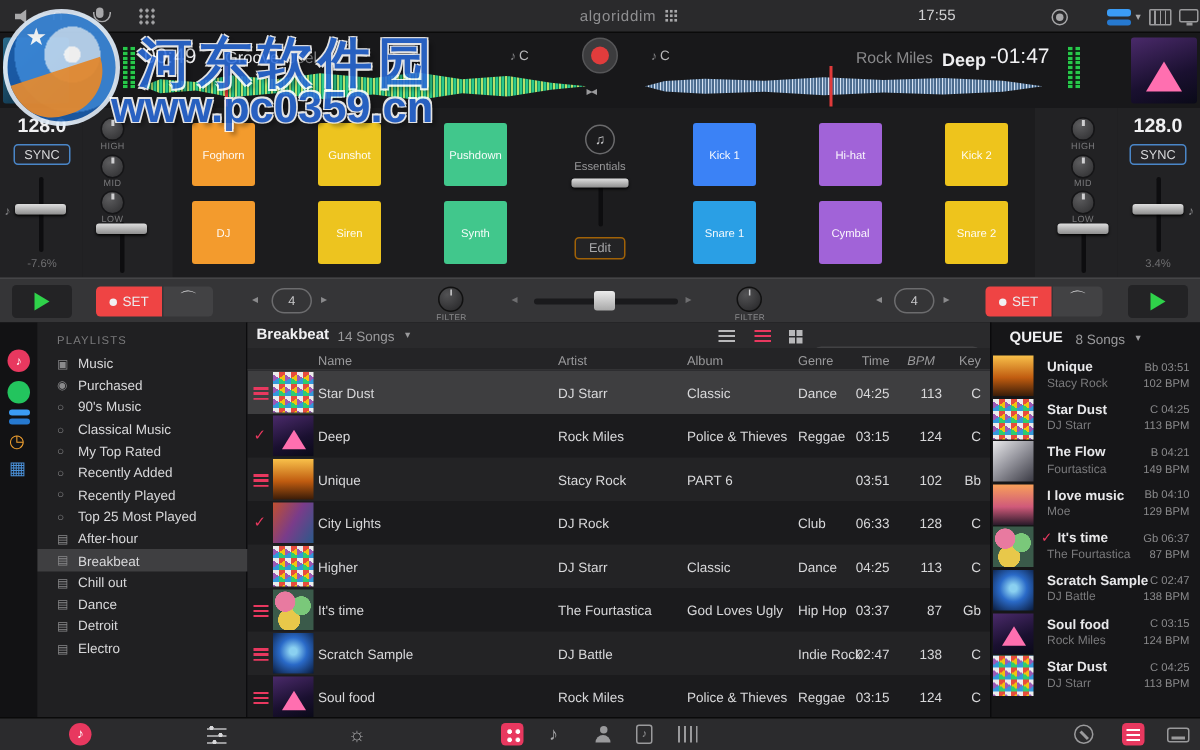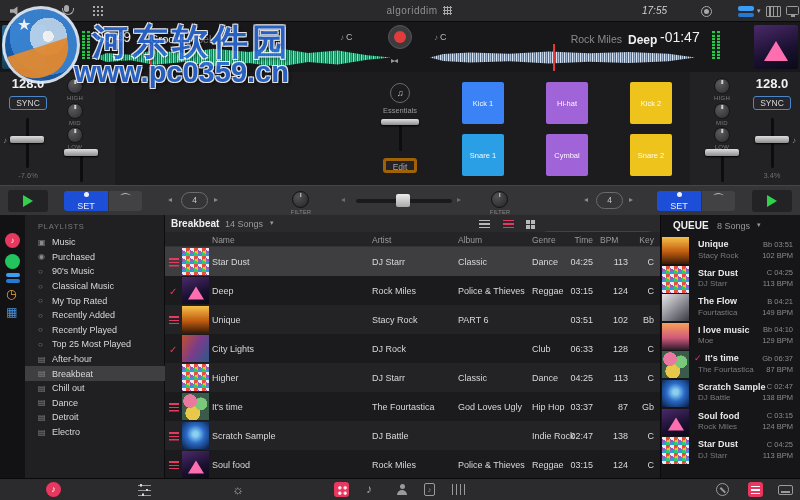--- a/index.html
+++ b/index.html
@@ -18,21 +18,21 @@
   .i-dots.inline{position:relative;display:inline-block;width:9px;height:9px;background-size:3px 3px;margin-left:5px;top:1px;}
   .i-rec{width:11px;height:11px;border:1.3px solid #a8a8aa;border-radius:50%;}
   .i-rec::after{content:'';position:absolute;inset:2px;border-radius:50%;background:#a8a8aa;}
   .i-layers{width:16px;height:11px;}
   .i-layers::before{content:'';position:absolute;left:0;top:0;width:16px;height:4.5px;border-radius:2px;background:#3b9cf5;}
   .i-layers::after{content:'';position:absolute;left:0;bottom:0;width:16px;height:4.5px;border-radius:2px;background:#2679d0;}
   .i-piano{width:15px;height:11px;border:1px solid #9a9a9c;border-radius:1px;background:repeating-linear-gradient(90deg,transparent 0 2.5px,#9a9a9c 2.5px 3.5px);}
   .i-display{width:13px;height:9px;border:1px solid #9a9a9c;border-radius:1.5px;}
   .i-display::after{content:'';position:absolute;left:3.5px;bottom:-3px;width:4px;height:2px;background:#9a9a9c;}
   .mb-title{position:absolute;left:0;right:0;top:5px;text-align:center;font-size:10px;color:#8f8f91;letter-spacing:.5px;padding-left:38px;}
-  .mb-time{position:absolute;left:642px;top:5px;font-size:10px;color:#d2d2d4;font-style:italic;}
+  .mb-time{position:absolute;left:612px;top:5px;font-size:10px;color:#d2d2d4;}
 
   
   .decks{position:absolute;left:0;top:22px;width:800px;height:50px;background:#18181a;}
   .deck-art{position:absolute;top:3px;width:44px;height:44px;border-radius:2px;}
   .meters{position:absolute;top:9px;width:9px;height:28px;}
   .meters i{position:absolute;top:0;width:3px;height:28px;background:repeating-linear-gradient(0deg,#27c84a 0 2px,#0b3a16 2px 3.2px);}
   .meters i:first-child{left:0}.meters i:last-child{left:5px}
   .d-time{position:absolute;top:7px;font-size:14px;color:#f2f2f4;}
   .d-title{position:absolute;top:11px;font-size:11px;color:#f0f0f2;}
   .d-artist{position:absolute;top:11px;font-size:10.5px;color:#8a8a8c;}
@@ -57,27 +57,27 @@
   .hhandle{position:absolute;width:34px;height:7px;border-radius:2px;background:linear-gradient(#dedede,#8e8e8e);box-shadow:0 1px 2px #000;}
   .tiny-note{position:absolute;font-size:8px;color:#8a8a8c;}
   .pct{position:absolute;font-size:7.5px;color:#6e6e70;text-align:center;}
   .knob{position:absolute;width:16px;height:16px;border-radius:50%;background:radial-gradient(circle at 35% 30%,#5c5c5e,#2c2c2e);border:1px solid #151517;}
   .knob::after{content:'';position:absolute;left:50%;top:1px;width:1.5px;height:4px;background:#cfcfd1;transform:translateX(-50%);}
   .eq-label{position:absolute;font-size:6px;color:#7a7a7c;width:16px;text-align:center;letter-spacing:.3px;}
   .pads{position:absolute;top:10px;display:grid;grid-template-columns:repeat(3,42px);grid-template-rows:42px 42px;column-gap:42px;row-gap:10px;}
   .pad{border-radius:2px;display:flex;align-items:center;justify-content:center;font-size:7.5px;color:rgba(255,255,255,.95);cursor:pointer;}
   .ess-icon{position:absolute;left:390px;top:11px;width:20px;height:20px;border:1px solid #6a6a6c;border-radius:50%;color:#c8c8ca;font-size:9px;text-align:center;line-height:19px;}
   .ess-label{position:absolute;left:370px;top:34px;width:60px;text-align:center;font-size:7.5px;color:#9a9a9c;}
-  .edit-btn{position:absolute;left:383px;top:86px;width:34px;height:15px;border:3px solid #a16207;border-radius:3px;color:#a8a8aa;font-size:8.5px;text-align:center;line-height:13px;background:#232325;}
+  .edit-btn{position:absolute;left:383px;top:86px;width:34px;height:15px;border:1px solid #a16207;border-radius:3px;color:#a8a8aa;font-size:8.5px;text-align:center;line-height:13px;background:#232325;}
 
   
   .transport{position:absolute;left:0;top:185px;width:800px;height:30px;background:#353537;border-top:1px solid #454547;}
   .play-btn{position:absolute;top:4px;width:40px;height:22px;background:#232325;border-radius:3px;display:flex;align-items:center;justify-content:center;}
   .play-btn i{width:0;height:0;border-left:10px solid #2fd24a;border-top:6px solid transparent;border-bottom:6px solid transparent;}
-  .btn-set{position:absolute;top:5px;width:44px;height:20px;background:#1d4ed8;border-radius:3px 0 0 3px;display:flex;align-items:center;justify-content:center;gap:4px;font-size:9px;color:#ececee;flex-direction:column;}
+  .btn-set{position:absolute;top:5px;width:44px;height:20px;background:#ef4444;border-radius:3px 0 0 3px;display:flex;align-items:center;justify-content:center;gap:4px;font-size:9px;color:#ececee;}
   .btn-set i{width:5px;height:5px;border-radius:50%;background:#f0f0f2;}
   .btn-bend{position:absolute;top:5px;width:33px;height:20px;background:#424244;border-radius:0 3px 3px 0;color:#d8d8da;font-size:12px;text-align:center;line-height:16px;}
   .loop-arrow{position:absolute;top:9px;font-size:8px;color:#8a8a8c;}
   .loop-btn{position:absolute;top:6px;width:27px;height:17px;border:1px solid #6c6c6e;border-radius:9px;color:#c8c8ca;font-size:8.5px;text-align:center;line-height:15px;}
   .t-knob{position:absolute;top:5px;width:17px;height:17px;border-radius:50%;background:radial-gradient(circle at 35% 30%,#525254,#242426);border:1px solid #111;}
   .t-knob::after{content:'';position:absolute;left:50%;top:1px;width:1.5px;height:4px;background:#cfcfd1;transform:translateX(-50%);}
   .t-label{position:absolute;top:23px;font-size:5.5px;color:#8a8a8c;width:30px;text-align:center;letter-spacing:.3px;}
   .xf-track{position:absolute;left:356px;top:13px;width:96px;height:4px;background:#1a1a1c;border-radius:2px;}
   .xf-handle{position:absolute;left:396px;top:8px;width:14px;height:13px;border-radius:2px;background:linear-gradient(#ececec,#a8a8a8);}
   .xf-arrow{position:absolute;top:9px;font-size:8px;color:#6e6e70;}
@@ -117,21 +117,21 @@
   .trow{position:relative;height:29px;font-size:9px;background:#1b1b1d;color:#d8d8da;}
   .trow.alt{background:#232325;}
   .trow.selected{background:#3e3e40;}
   .trow span{position:absolute;top:50%;transform:translateY(-50%);white-space:nowrap;}
   .st{left:4px;}
   .st-queue{position:absolute;top:10px;width:10px;height:9px;background:repeating-linear-gradient(0deg,#e8385f 0 1.5px,transparent 1.5px 3.4px);}
   .st-check{color:#e8385f;font-size:10px;}
   .art{position:absolute;left:17px;top:1px;width:27px;height:27px;background:#333;}
   .c-name{left:47px;}.c-artist{left:207px;}.c-album{left:293px;}.c-genre{left:367px;}
   .c-time{left:390px;width:38px;text-align:right;}.c-bpm{left:435px;width:28px;text-align:right;}.c-key{left:465px;width:24px;text-align:right;}
-  .h-time{left:390px;width:38px;text-align:right;}.h-bpm{left:435px;width:28px;text-align:left;}.h-key{left:465px;width:24px;text-align:right;}
+  .h-time{left:390px;width:38px;text-align:right;}.h-bpm{left:435px;width:28px;text-align:center;font-style:italic;}.h-key{left:465px;width:24px;text-align:right;}
 
   .queue{position:absolute;left:660px;top:0;width:140px;height:263px;background:#161618;border-left:1px solid #0a0a0c;}
   .q-title{position:absolute;left:12px;top:5px;font-size:10px;font-weight:bold;color:#f0f0f2;}
   .q-count{position:absolute;left:56px;top:6px;font-size:9px;color:#9a9a9c;}
   .q-caret{position:absolute;left:96px;top:6px;font-size:7px;color:#9a9a9c;}
   .q-list{position:absolute;left:0;top:21px;width:140px;}
   .qitem{position:relative;height:28.6px;}
   .qart{position:absolute;left:1px;top:1px;width:27px;height:27px;}
   .q-check{position:absolute;left:33px;top:3px;font-size:9px;color:#e8385f;}
   .qtitle{position:absolute;left:37px;top:3px;font-size:9px;font-weight:bold;color:#e8e8ea;white-space:nowrap;}
@@ -251,20 +251,40 @@
 
     <div class="knob" style="left:67px;top:6px"></div>
     <span class="eq-label" style="left:67px;top:23px">HIGH</span>
     <div class="knob" style="left:67px;top:31px"></div>
     <span class="eq-label" style="left:67px;top:48px">MID</span>
     <div class="knob" style="left:67px;top:55px"></div>
     <span class="eq-label" style="left:67px;top:72px">LOW</span>
     <div class="vtrack" style="left:80px;top:76px;height:34px"></div>
     <div class="hhandle" style="left:64px;top:77px"></div>
 
+    <div class="pads" style="left:128px" id="pads-left">
+        <div class="pad" style="background: rgb(243, 155, 45);">
+          <span class="pad-label">Foghorn</span>
+        </div>
+        <div class="pad" style="background: rgb(237, 196, 31);">
+          <span class="pad-label">Gunshot</span>
+        </div>
+        <div class="pad" style="background: rgb(65, 199, 140);">
+          <span class="pad-label">Pushdown</span>
+        </div>
+        <div class="pad" style="background: rgb(243, 155, 45);">
+          <span class="pad-label">DJ</span>
+        </div>
+        <div class="pad" style="background: rgb(237, 196, 31);">
+          <span class="pad-label">Siren</span>
+        </div>
+        <div class="pad" style="background: rgb(65, 199, 140);">
+          <span class="pad-label">Synth</span>
+        </div>
+      </div>
 
     <div class="ess-icon">♫</div>
     <div class="ess-label">Essentials</div>
     <div class="vtrack" style="left:399px;top:49px;height:30px"></div>
     <div class="hhandle" style="left:381px;top:47px;width:38px;height:6px"></div>
     <div class="edit-btn">Edit</div>
 
     <div class="pads" style="left:462px" id="pads-right">
         <div class="pad" style="background: #3b82f6;">
           <span class="pad-label">Kick 1</span>

